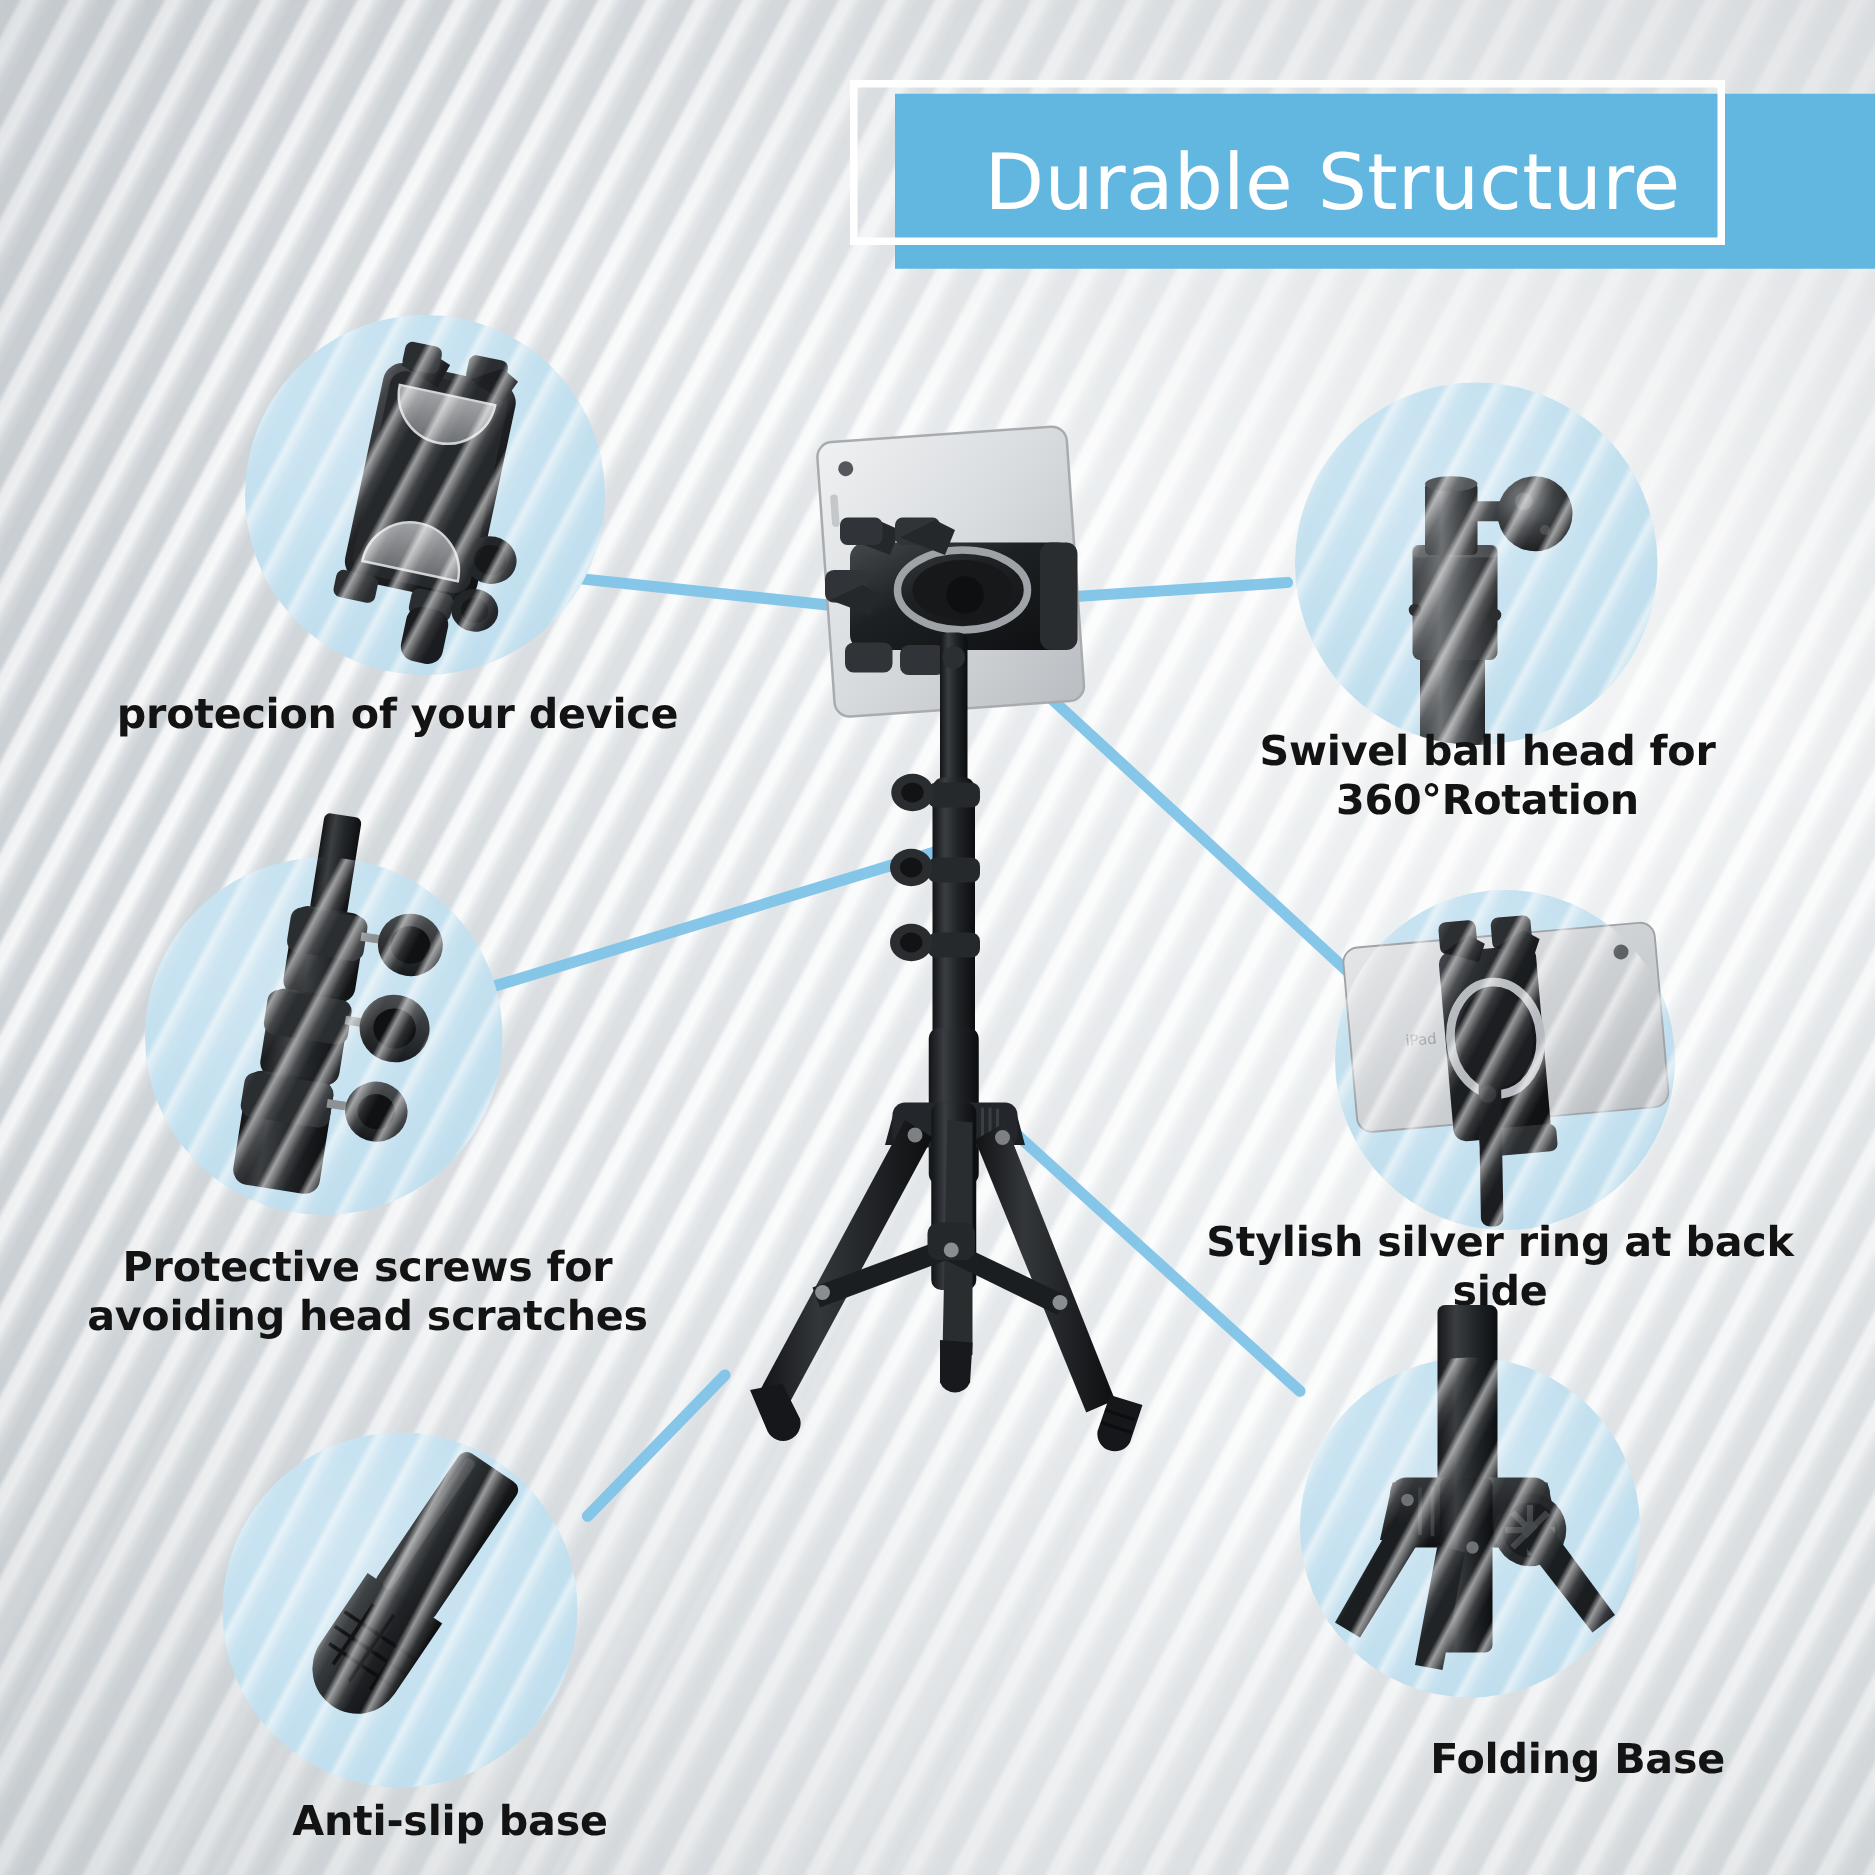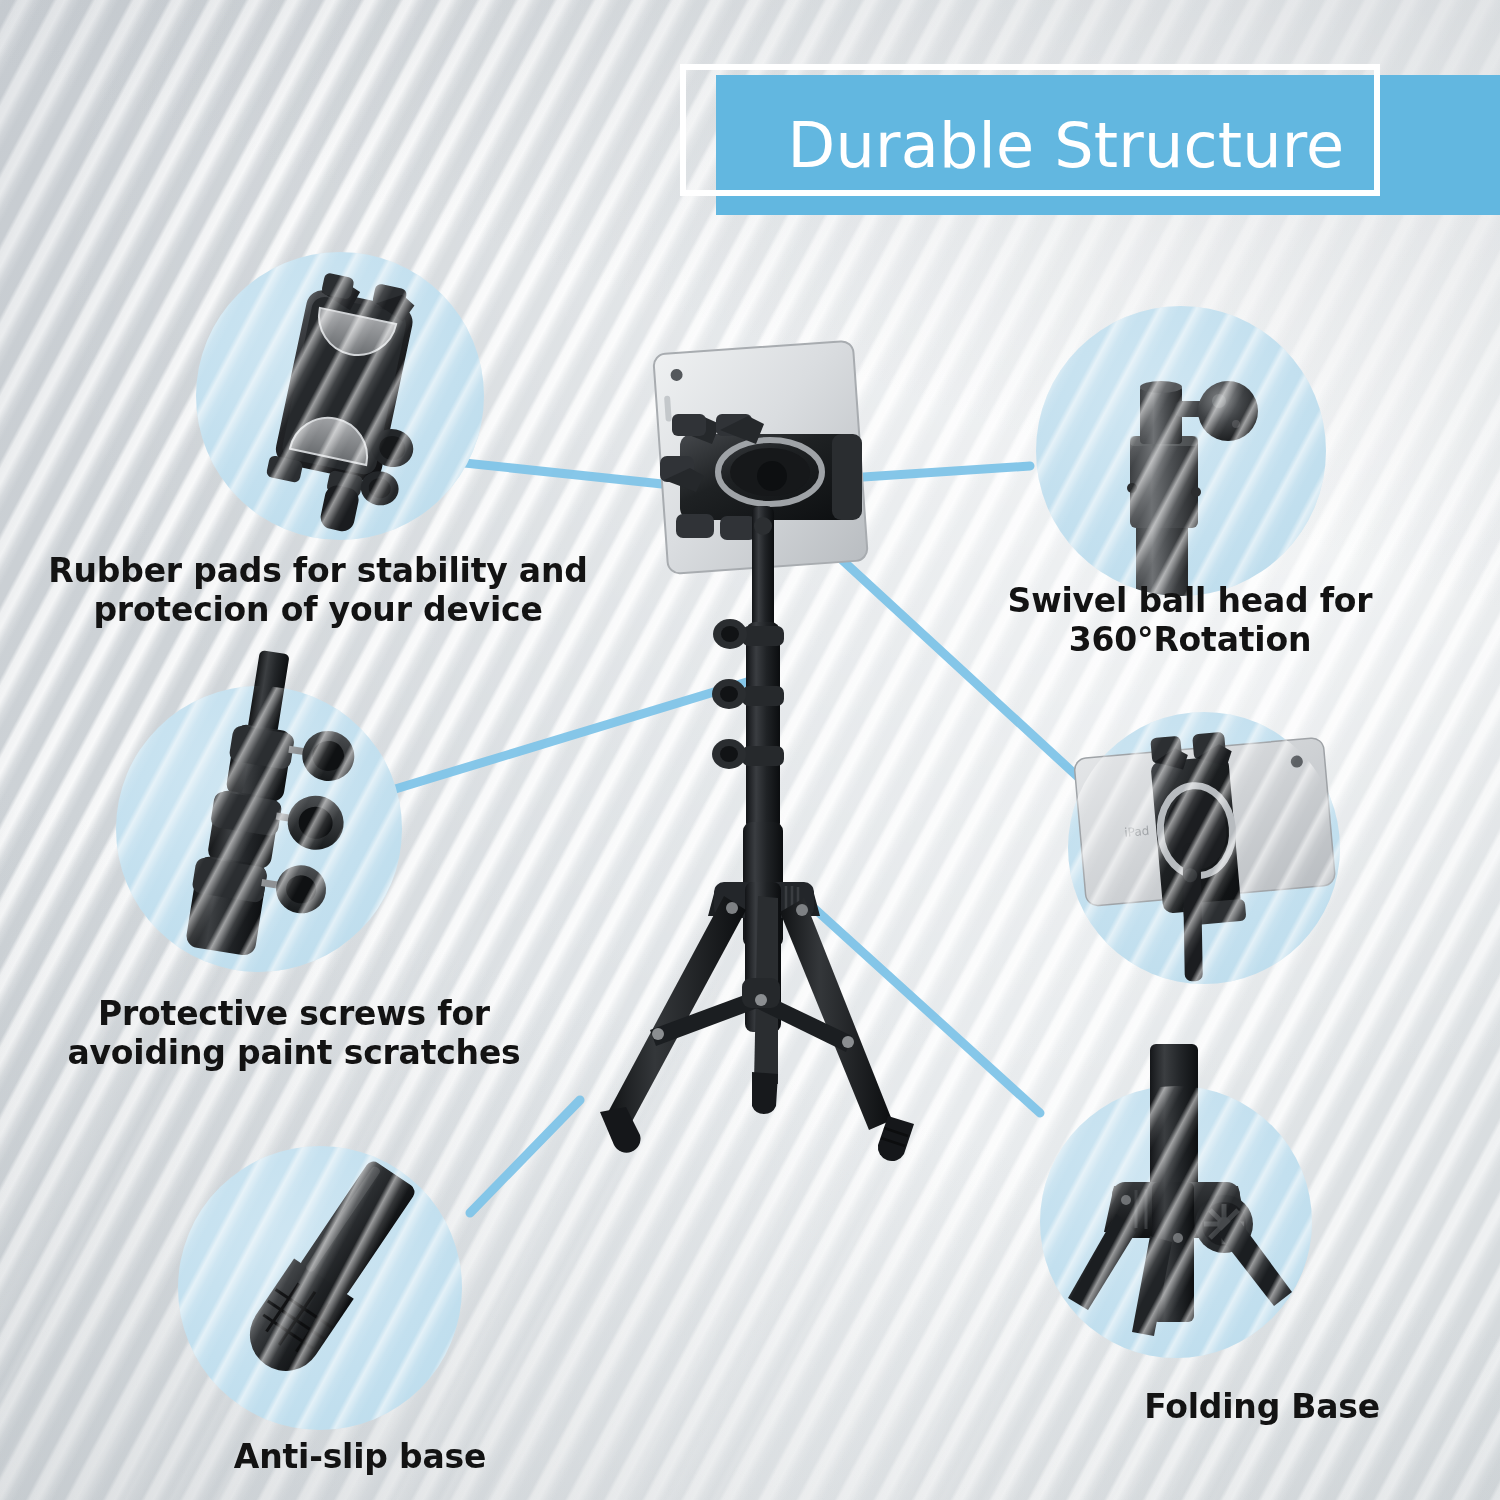--- a/index.html
+++ b/index.html
@@ -136,21 +136,20 @@
           <ellipse cx="206" cy="184" rx="13" ry="12" fill="#16181a"></ellipse>
           <ellipse cx="202" cy="226" rx="19" ry="17" fill="#232629"></ellipse>
           <ellipse cx="202" cy="226" rx="11" ry="10" fill="#16181a"></ellipse>
 
           <rect x="150" y="232" width="34" height="44" rx="12" fill="#1a1c1f"></rect>
         </g>
       </svg>
     </div>
   </div>
   <div class="caption" style="left:48px;top:552px;width:540px;">
-    <div>Rubber pads for stability and</div>
     <div>protecion of your device</div>
   </div>
 
   <div class="bubble" style="left:1036px;top:306px;width:290px;height:290px;">
     <div class="bubble-art">
       <svg width="290" height="290" viewBox="0 0 290 290">
         <defs>
           <linearGradient id="mtl" x1="0" y1="0" x2="1" y2="0">
             <stop offset="0" stop-color="#3d4043"></stop>
               <stop offset=".32" stop-color="#6e7174"></stop>
@@ -227,21 +226,21 @@
             <ellipse cx="198" cy="128" rx="17" ry="16" fill="#0f1113"></ellipse>
             <ellipse cx="194" cy="196" rx="25" ry="24" fill="url(#knb3)"></ellipse>
             <ellipse cx="194" cy="196" rx="15" ry="14" fill="#0f1113"></ellipse>
           </g>
         </g>
       </svg>
     </div>
   </div>
   <div class="caption" style="left:59px;top:995px;width:470px;">
     <div>Protective screws for</div>
-    <div>avoiding paint scratches</div>
+    <div>avoiding head scratches</div>
   </div>
 
   <div class="bubble" style="left:1068px;top:712px;width:272px;height:272px;">
     <div class="bubble-art spill">
       <svg width="272" height="272" viewBox="0 0 272 272" style="overflow:visible">
         <defs>
           <linearGradient id="tabg4" x1="0" y1="0" x2="1" y2="1">
             <stop offset="0" stop-color="#e4e6e8"></stop>
               <stop offset=".5" stop-color="#cfd2d5"></stop>
             <stop offset="1" stop-color="#b9bdc1"></stop>
@@ -268,20 +267,23 @@
           <path d="M94 46 l22 -12 l12 8 l-6 14z" fill="#1a1c1f"></path>
           <path d="M136 46 l24 -12 l12 8 l-6 14z" fill="#1a1c1f"></path>
 
           <rect x="110" y="190" width="62" height="22" rx="6" fill="#2c2f32"></rect>
 
           <rect x="110" y="130" width="18" height="138" rx="7" fill="#1b1d20" transform="rotate(4 119 200)"></rect>
           <circle cx="120" cy="162" r="7" fill="#2e3134"></circle>
         </g>
       </svg>
     </div>
+  </div>
+  <div class="caption" style="left:940px;top:975px;width:520px;">
+    <div>Stylish silver ring at back side</div>
   </div>
 
   <div class="bubble" style="left:178px;top:1146px;width:284px;height:284px;">
     <div class="bubble-art">
       <svg width="284" height="284" viewBox="0 0 284 284">
         <defs>
           <linearGradient id="leg5" x1="0" y1="0" x2="1" y2="0">
             <stop offset="0" stop-color="#3e4144"></stop>
               <stop offset=".35" stop-color="#2a2d30"></stop>
             <stop offset="1" stop-color="#101214"></stop>

